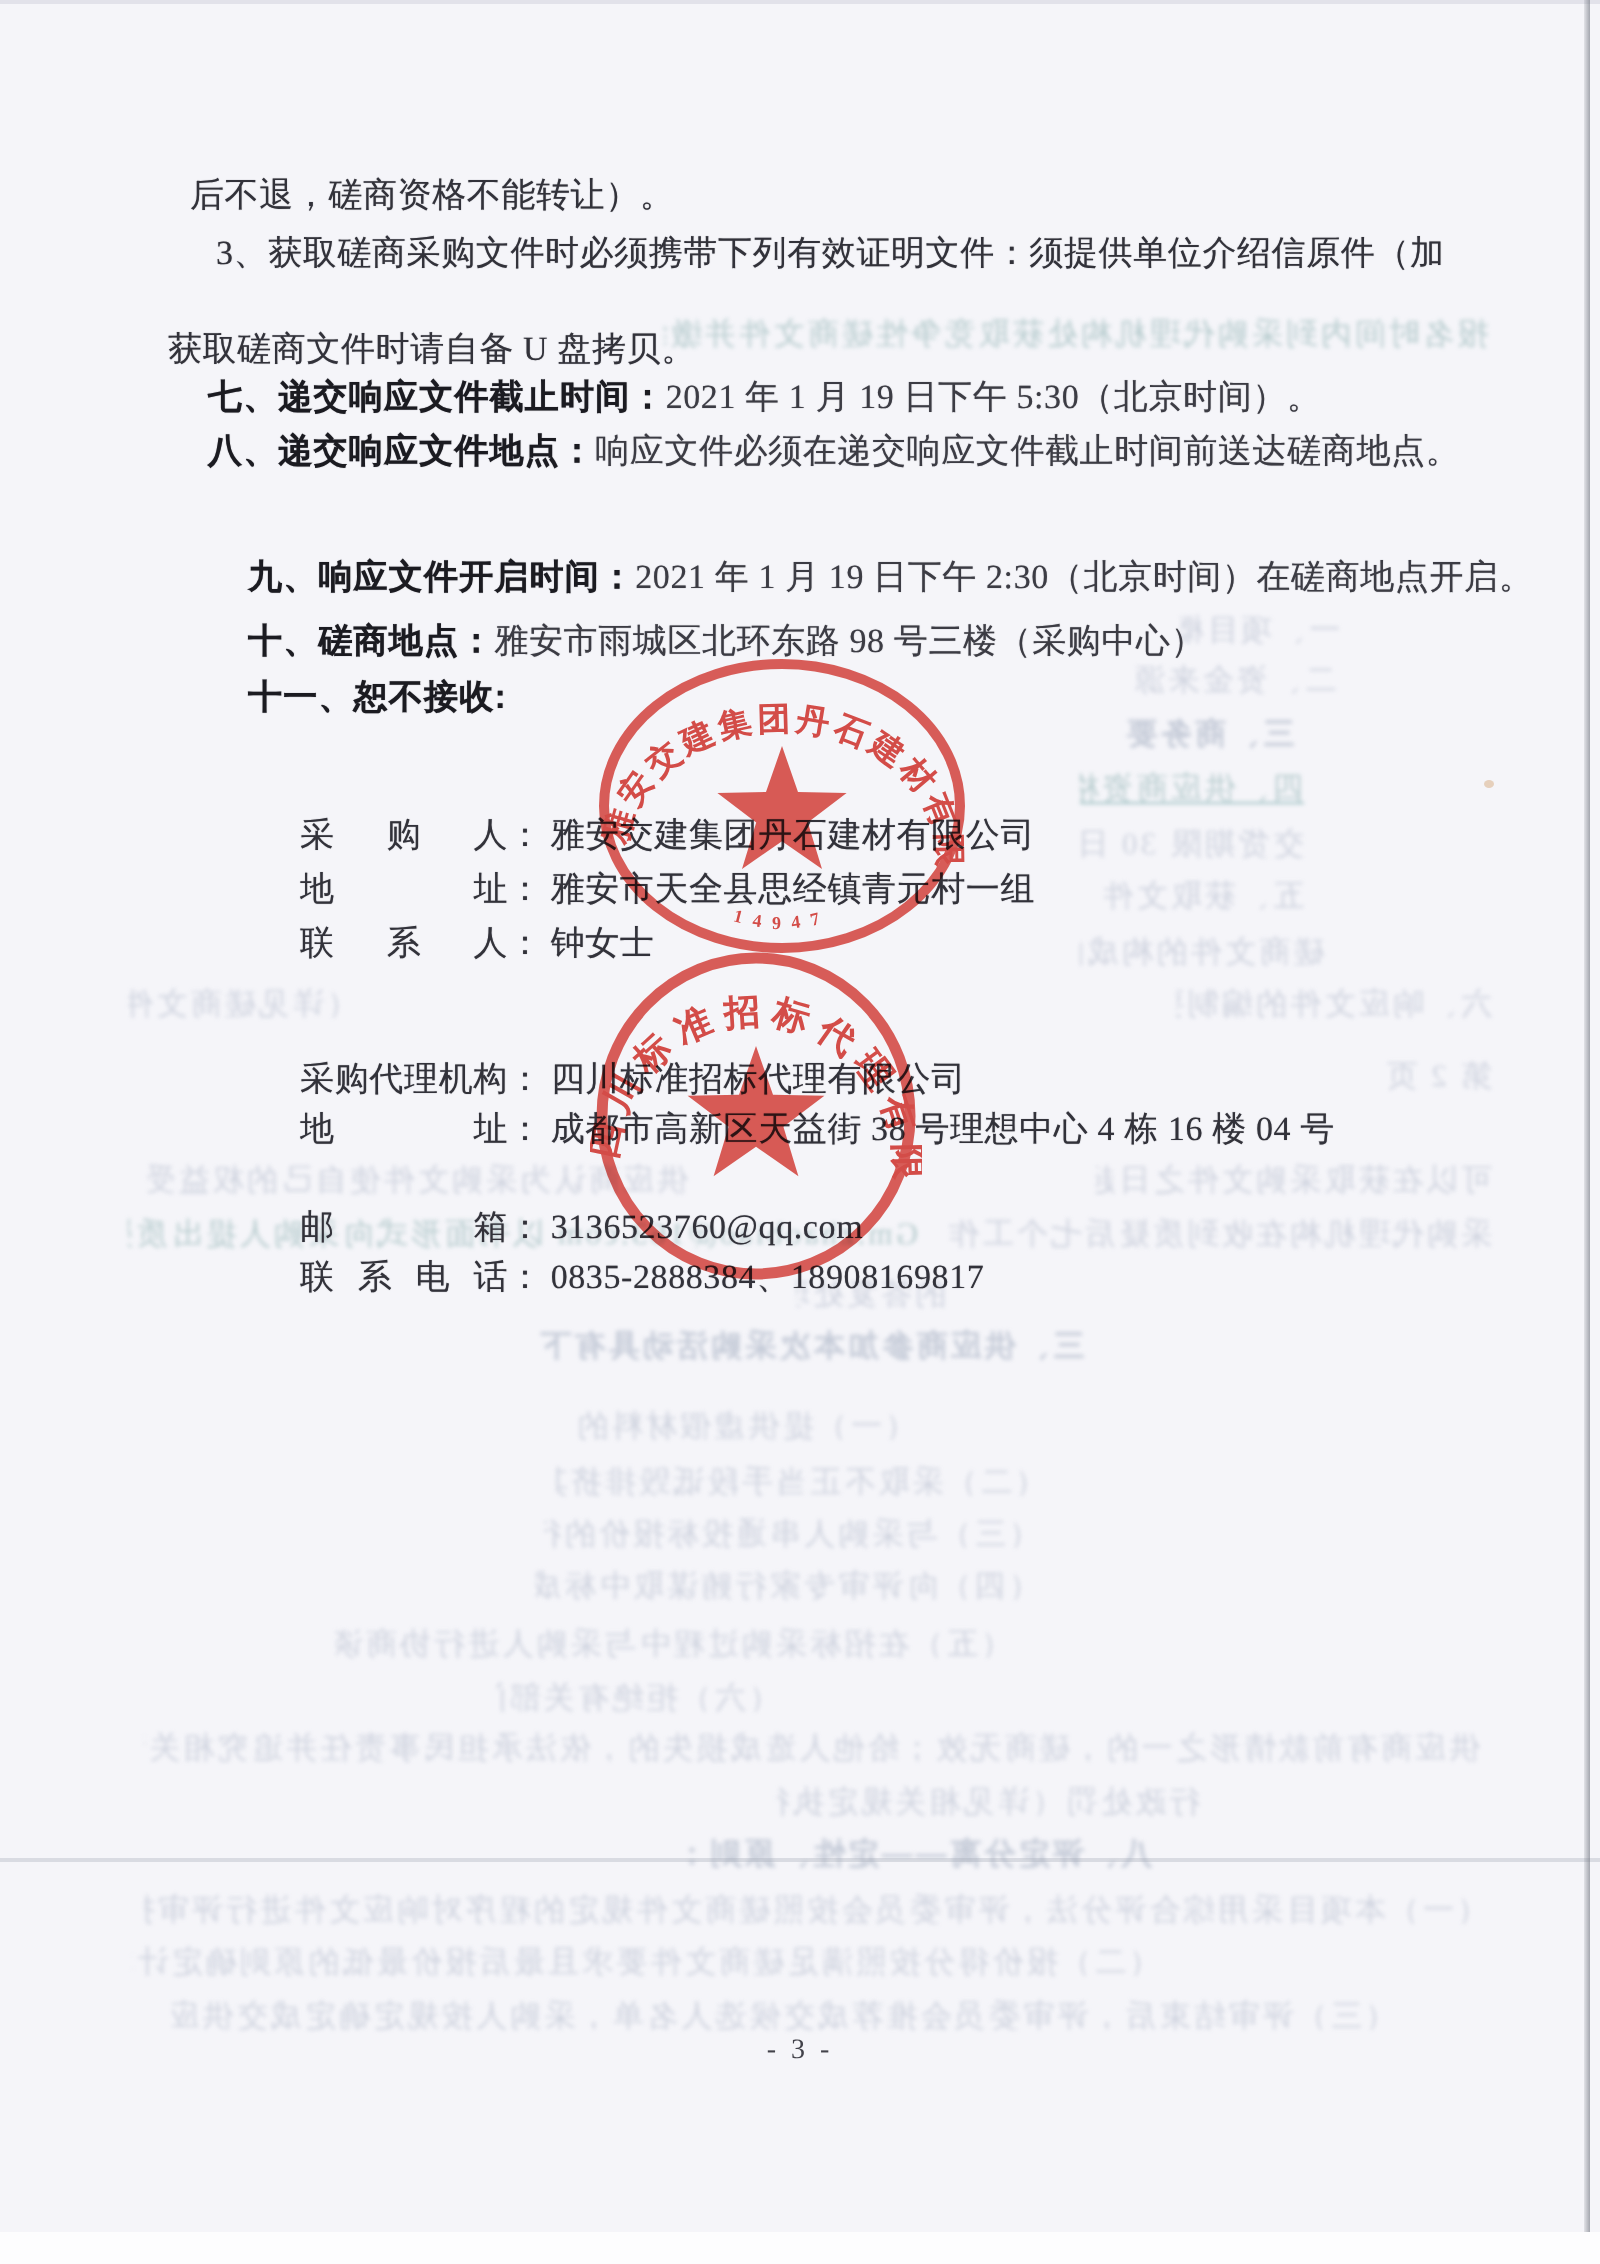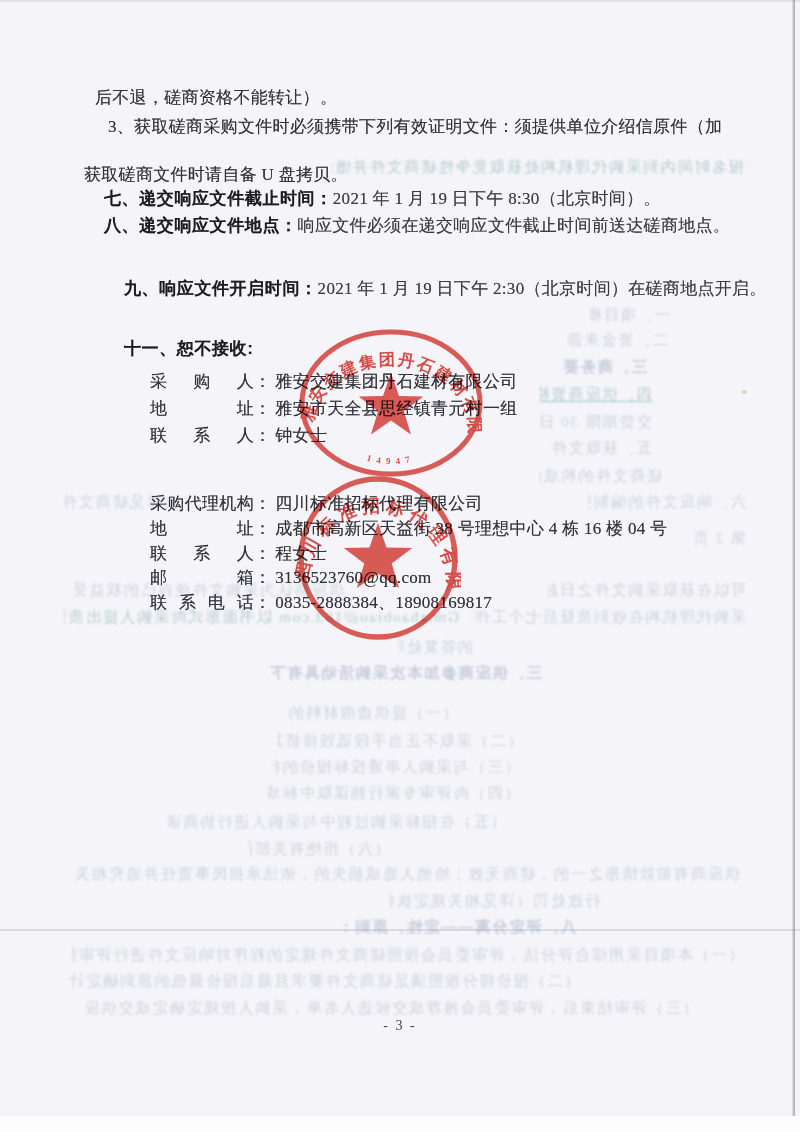--- a/index.html
+++ b/index.html
@@ -5,21 +5,21 @@
   html,body{margin:0;padding:0;}
   body{background:#e8e8ec;font-family:"Liberation Serif","DejaVu Serif",serif;}
   .page{position:relative;width:800px;height:1132px;margin:0 auto;background:#f5f5f9;overflow:hidden;}
   .page::before{content:"";position:absolute;left:0;top:0;right:0;height:2px;background:#e2e2ea;}
 
   
   .tl{position:absolute;white-space:nowrap;font-size:17px;letter-spacing:.3px;color:#32323a;
       text-shadow:0 0 .5px rgba(45,45,55,.55);}
   .shead{font-family:"Liberation Sans","DejaVu Sans",sans-serif;font-weight:700;color:#1b1b21;letter-spacing:.6px;}
   .sval{color:#3c3c44;}
-  .clabel{display:inline-block;width:104px;text-align:justify;text-align-last:justify;vertical-align:bottom;}
+  .clabel{display:inline-block;width:104px;text-align:justify;text-align-last:justify;vertical-align:bottom;margin-top:36px;}
   .colon{display:inline-block;margin-right:4px;}
   .pageno{position:absolute;left:0;width:800px;text-align:center;font-size:14px;color:#43434b;letter-spacing:2px;}
 
   
   .bleed{position:absolute;font-size:15.5px;letter-spacing:1.6px;color:#c8cdda;white-space:nowrap;
          overflow:hidden;height:17px;transform:scaleX(-1);filter:blur(1.1px);opacity:.85;}
   .bleed.teal{color:#abc4c6;}
   .bleed.bold{font-weight:700;color:#bec5d3;font-family:"Liberation Sans","DejaVu Sans",sans-serif;}
   .bleed.u{border-bottom:1px solid #8fb8ba;}
 
@@ -71,54 +71,54 @@
       <div class="bleed" style="left: 66px; top: 971px; width: 514px;">（二）报价得分按照满足磋商文件要求且最后报价最低的原则确定计算</div>
       <div class="bleed" style="left: 86px; top: 998px; width: 612px;">（三）评审结束后，评审委员会推荐成交候选人名单，采购人按规定确定成交供应商</div>
     </div>
 
   <div class="tl" style="left:95px;top:86px">后不退，磋商资格不能转让）。</div>
 
   <div class="tl" style="left:108px;top:115px">3、获取磋商采购文件时必须携带下列有效证明文件：须提供单位介绍信原件（加</div>
   <div class="tl" style="left:84px;top:163px">获取磋商文件时请自备 U 盘拷贝。</div>
 
   <div class="tl" style="left:104px;top:187px">
-    <span class="shead">七、递交响应文件截止时间：</span><span class="sval">2021 年 1 月 19 日下午 8:30（北京时间）。</span>
+    <span class="shead">七、递交响应文件截止时间：</span><span class="sval">2021 年 1 月 19 日下午 5:30（北京时间）。</span>
   </div>
 
   <div class="tl" style="left:104px;top:214px">
     <span class="shead">八、递交响应文件地点：</span><span class="sval">响应文件必须在递交响应文件截止时间前送达磋商地点。</span>
   </div>
 
   <div class="tl" style="left:124px;top:277px">
     <span class="shead">九、响应文件开启时间：</span><span class="sval">2021 年 1 月 19 日下午 2:30（北京时间）在磋商地点开启。</span>
   </div>
 
+  <div class="tl" style="left:124px;top:309px">
+    <span class="shead">十、磋商地点：</span><span class="sval">雅安市雨城区北环东路 98 号三楼（采购中心）</span>
+  </div>
 
   <div class="tl" style="left:124px;top:337px">
     <span class="shead">十一、恕不接收:</span>
   </div>
 
   <div class="tl" style="left:150px;top:370px">
     <span class="clabel">采购人</span><span class="colon">：</span><span>雅安交建集团丹石建材有限公司</span>
   </div>
   <div class="tl" style="left:150px;top:397px">
     <span class="clabel">地址</span><span class="colon">：</span><span>雅安市天全县思经镇青元村一组</span>
   </div>
   <div class="tl" style="left:150px;top:424px">
     <span class="clabel">联系人</span><span class="colon">：</span><span>钟女士</span>
   </div>
 
   <div class="tl" style="left:150px;top:492px">
     <span class="clabel">采购代理机构</span><span class="colon">：</span><span>四川标准招标代理有限公司</span>
   </div>
   <div class="tl" style="left:150px;top:517px">
     <span class="clabel">地址</span><span class="colon">：</span><span>成都市高新区天益街 38 号理想中心 4 栋 16 楼 04 号</span>
-  </div>
-  <div class="tl" style="left:150px;top:542px">
-    <span class="clabel">联系人</span><span class="colon">：</span><span>程女士</span>
   </div>
   <div class="tl" style="left:150px;top:566px">
     <span class="clabel">邮箱</span><span class="colon">：</span><span>3136523760@qq.com</span>
   </div>
   <div class="tl" style="left:150px;top:591px">
     <span class="clabel">联系电话</span><span class="colon">：</span><span>0835-2888384、18908169817</span>
   </div>
 
   <svg class="seal" style="left:297px;top:327px" width="188" height="152" viewBox="0 0 188 152">
     <defs>

